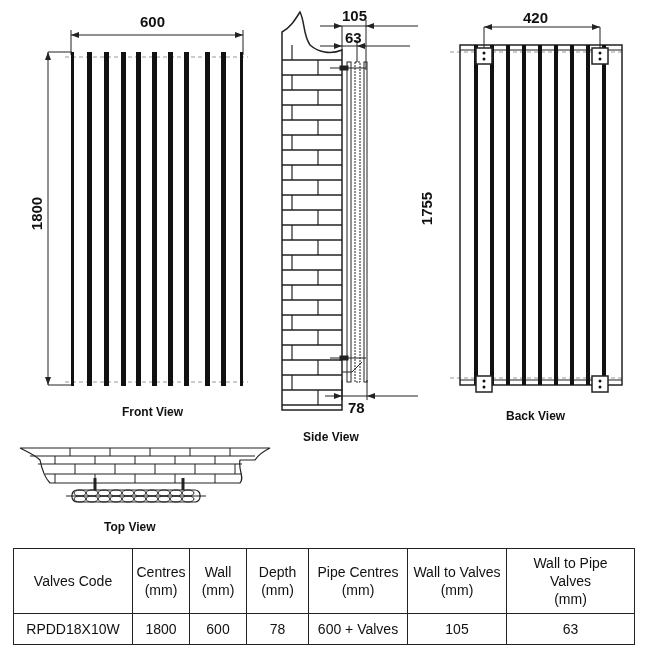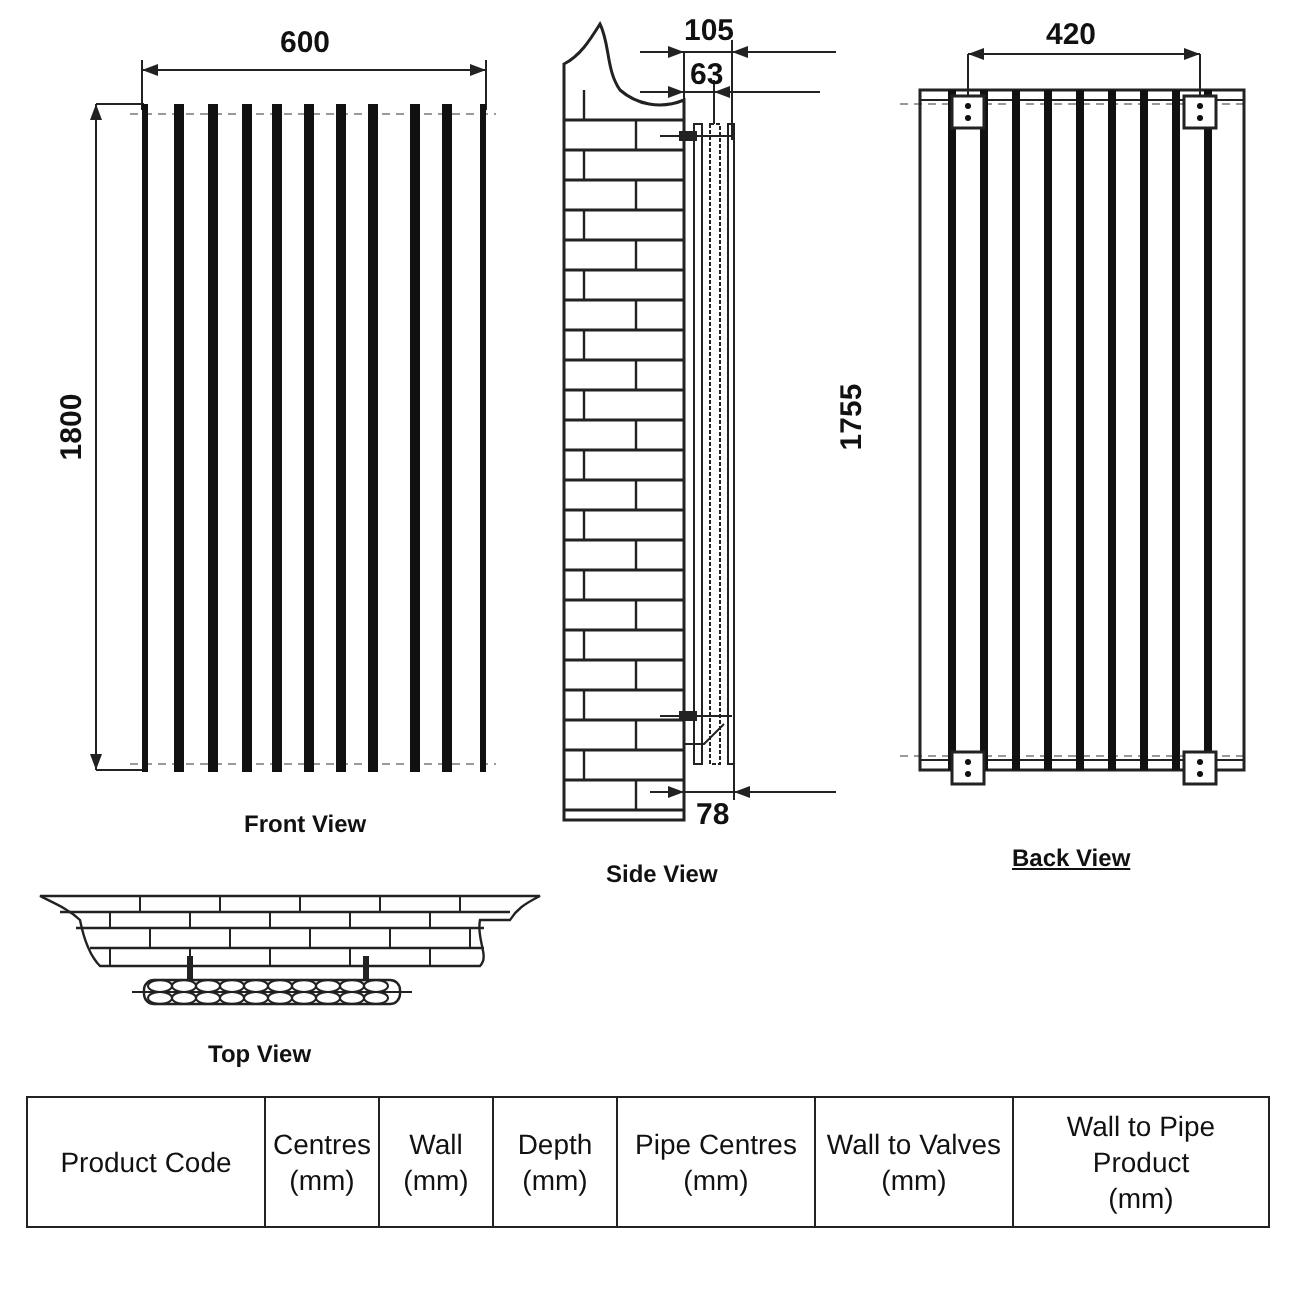--- a/index.html
+++ b/index.html
@@ -225,28 +225,37 @@
 <div class="dim" style="left:140px;top:13px;">600</div>
 <div class="dim vert" style="left:16px;top:205px;width:40px;text-align:center;">1800</div>
 <div class="dim" style="left:342px;top:7px;">105</div>
 <div class="dim" style="left:345px;top:29px;">63</div>
 <div class="dim" style="left:348px;top:399px;">78</div>
 <div class="dim" style="left:523px;top:9px;text-align:center;">420</div>
 <div class="dim vert" style="left:406px;top:200px;width:40px;text-align:center;">1755</div>
 
 <div class="lbl" style="left:122px;top:405px;">Front View</div>
 <div class="lbl" style="left:303px;top:430px;text-align:center;">Side View</div>
-<div class="lbl" style="left:506px;top:422px;text-decoration:underline;">Back View</div>
+<div class="lbl" style="left:506px;top:409px;">Back View</div>
 <div class="lbl" style="left:104px;top:520px;">Top View</div>
 
 <table class="spec">
   <tbody>
       <tr class="head">
-    <td style="width:112px"><span>Product Code</span></td>
+    <td style="width:112px"><span>Valves Code</span></td>
     <td style="width:50px"><span>Centres</span><br><span>(mm)</span></td>
     <td style="width:50px"><span>Wall</span><br><span>(mm)</span></td>
     <td style="width:55px"><span>Depth</span><br><span>(mm)</span></td>
     <td style="width:92px"><span>Pipe Centres</span><br><span>(mm)</span></td>
     <td style="width:92px"><span>Wall to Valves</span><br><span>(mm)</span></td>
-    <td><span>Wall to Pipe</span><br><span>Product</span><br><span>(mm)</span></td>
+    <td><span>Wall to Pipe</span><br><span>Valves</span><br><span>(mm)</span></td>
+  </tr>
+  <tr class="row">
+    <td>RPDD18X10W</td>
+    <td>1800</td>
+    <td>600</td>
+    <td>78</td>
+    <td>600 + Valves</td>
+    <td>105</td>
+    <td>63</td>
   </tr>
 </tbody>
   </table>
 
 </body></html>

